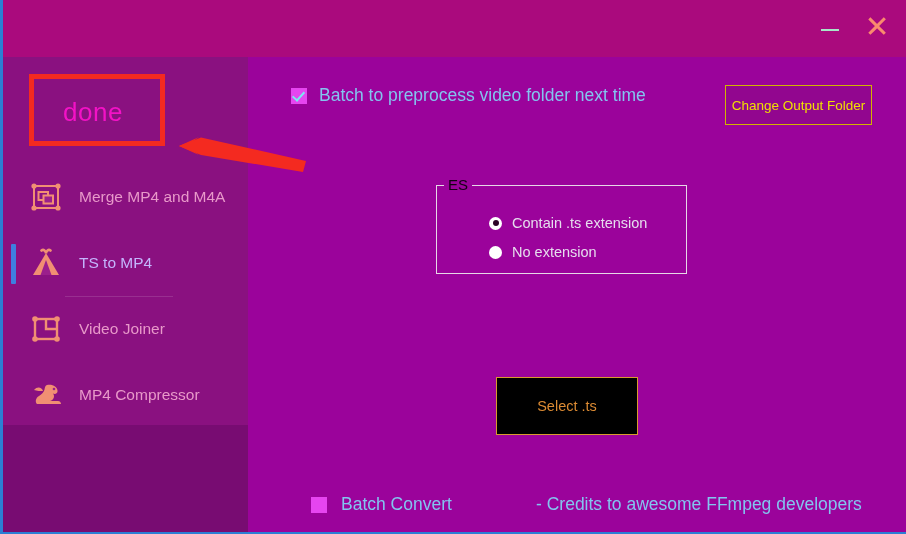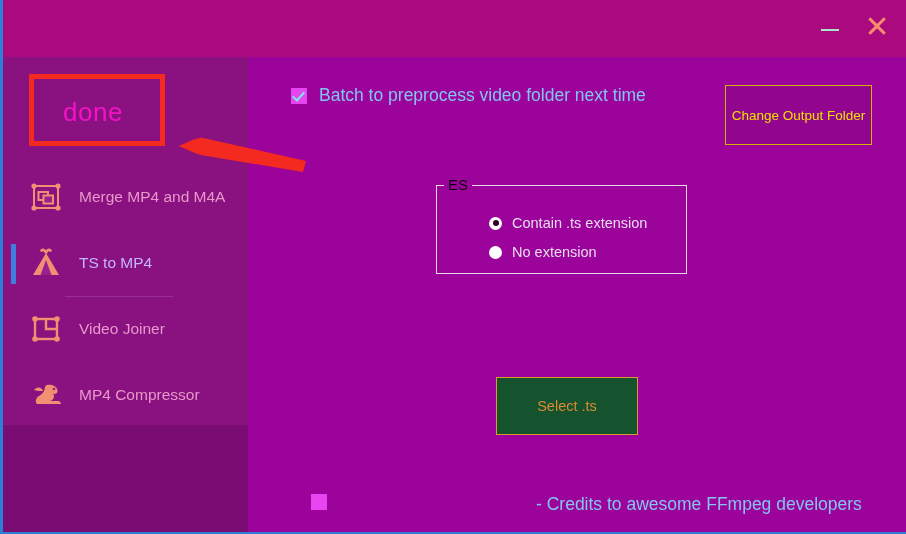--- a/index.html
+++ b/index.html
@@ -194,21 +194,21 @@
     color: #83c5ef;
     margin-left: 12px;
     white-space: nowrap;
   }
 
   #change-output-folder-button {
     position: absolute;
     left: 477px;
     top: 28px;
     width: 147px;
-    height: 60px;
+    height: 40px;
     border: 1.5px solid #d2b400;
     background: #92068f;
     color: #f0e000;
     font-size: 13.5px;
     line-height: 17px;
     text-align: center;
     cursor: pointer;
     display: flex;
     align-items: center;
     justify-content: center;
@@ -269,21 +269,21 @@
     margin-left: 10px;
     white-space: nowrap;
   }
 
   #select-ts-button {
     position: absolute;
     left: 248px;
     top: 320px;
     width: 142px;
     height: 58px;
-    background: #14532d;
+    background: #000000;
     border: 1.5px solid #d89a2e;
     color: #dc8b33;
     font-size: 14.5px;
     cursor: pointer;
     display: flex;
     align-items: center;
     justify-content: center;
     font-family: "Liberation Sans", sans-serif;
     padding: 0;
     box-sizing: border-box;
@@ -430,20 +430,21 @@
       <div class="radio-row" id="radio-row-none">
         <span class="radio-dot"></span>
         <span class="radio-label">No extension</span>
       </div>
     </div>
 
     <button id="select-ts-button">Select .ts</button>
 
     <div id="batch-convert-row">
       <span class="cb-box"></span>
+      <span id="batch-convert-label">Batch Convert</span>
     </div>
 
     <div id="credits-text">- Credits to awesome FFmpeg developers</div>
   </div>
 
   <div id="annotation-layer">
     <div id="annotation-highlight-box"></div>
     <svg width="906" height="534" style="position:absolute;left:0;top:0;" aria-hidden="true">
       <path d="M303 168 L186 144 L196 137 L176 146 L196 155 L186 148 Z" fill="#f42a20"></path>
       <path d="M176 146 L198 137.5 L303 161 L300 172 L198 155 Z" fill="#f42a20"></path>

